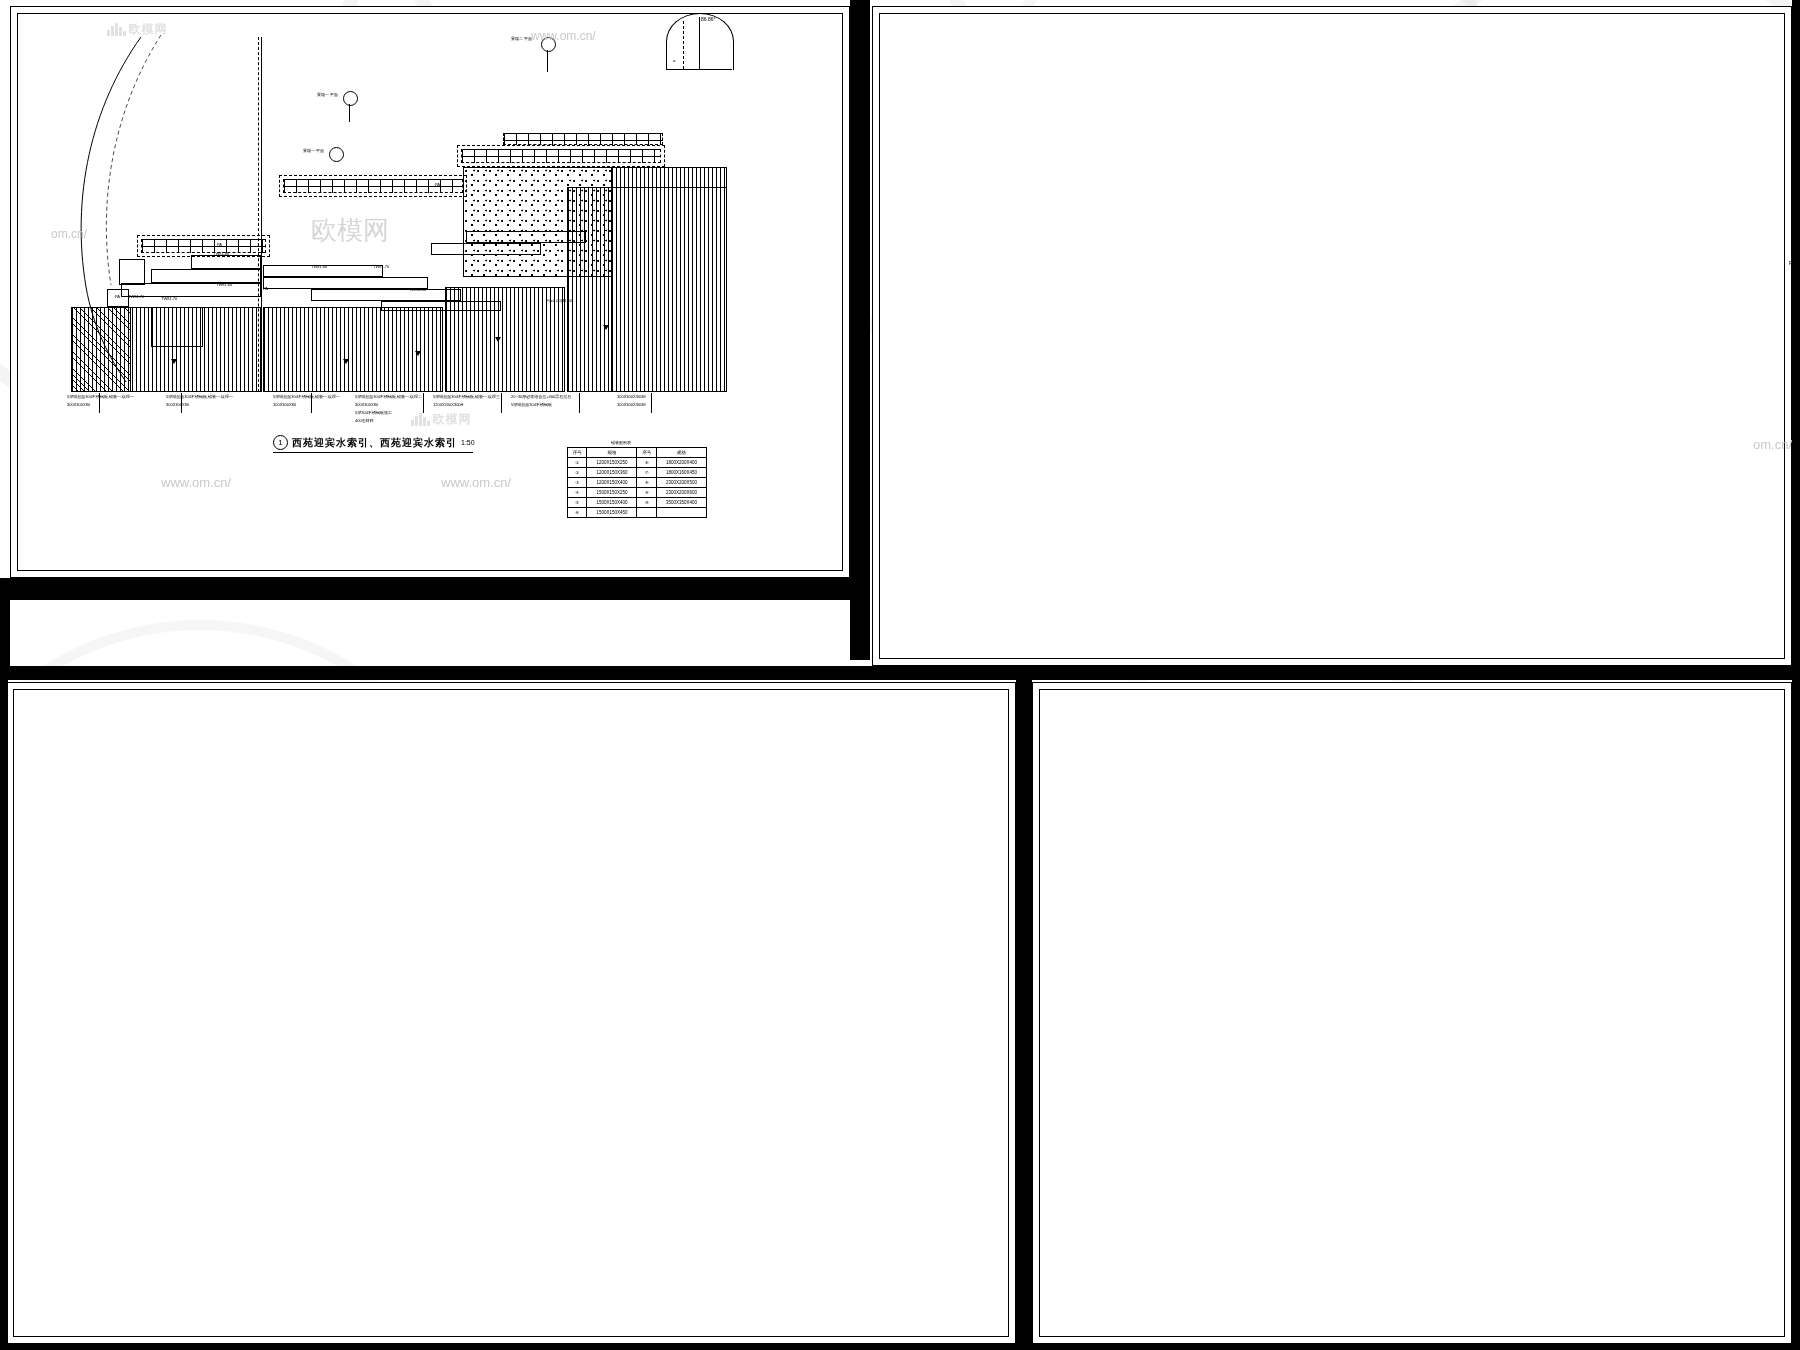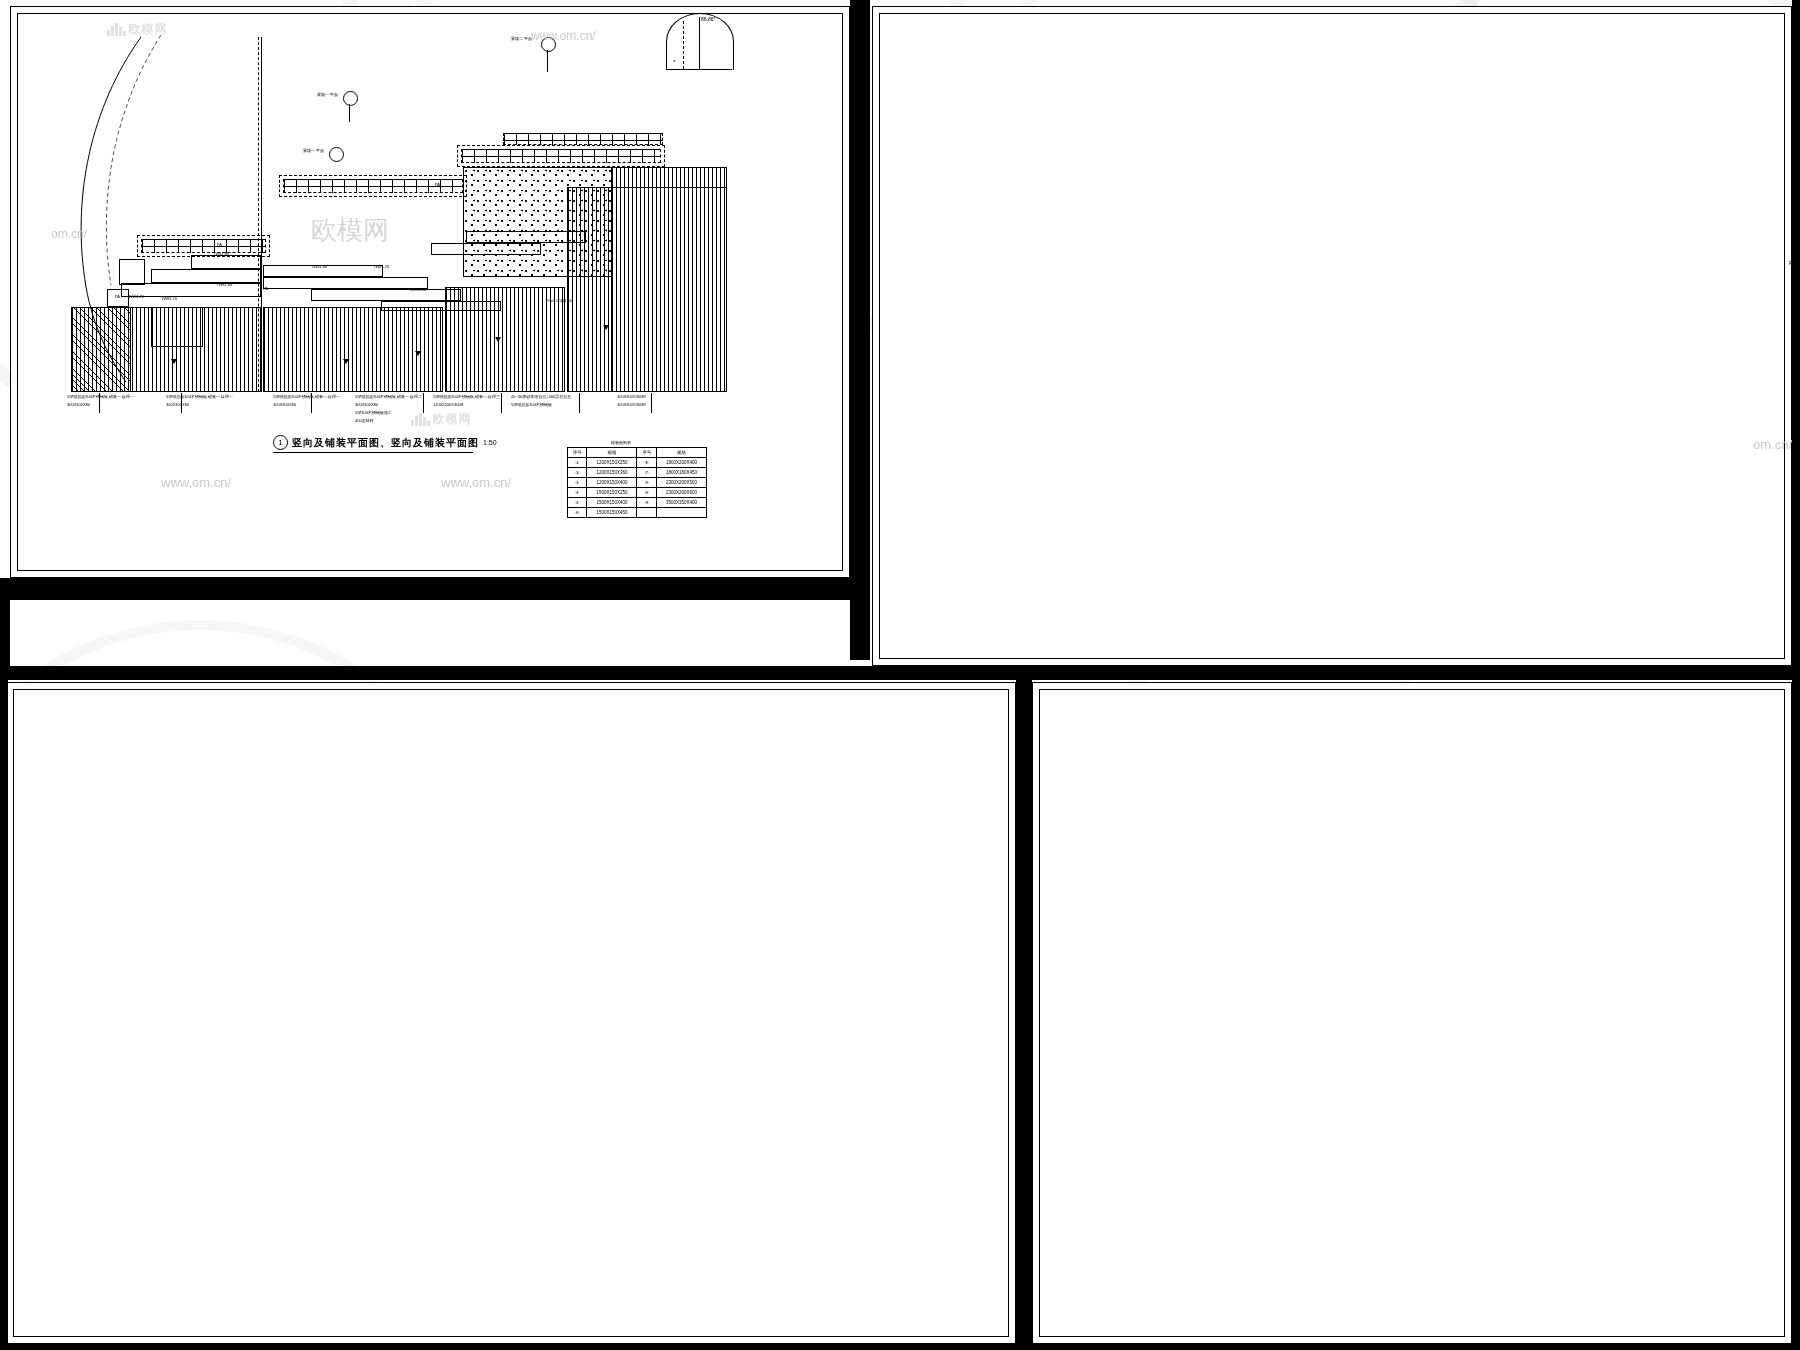--- a/index.html
+++ b/index.html
@@ -170,21 +170,21 @@
     <div class="txt t4" style="left:422px;top:396px;">1200X200X300H</div>
     <div class="txt t4" style="left:500px;top:388px;">20~30厚砂浆结合层+300黑石层石</div>
     <div class="txt t4" style="left:500px;top:396px;">5深啡丝面304不锈钢板</div>
     <div class="txt t4" style="left:606px;top:388px;">300X300X300M</div>
     <div class="txt t4" style="left:606px;top:396px;">300X300X300M</div>
     <div class="txt t4" style="left:344px;top:404px;">5深304不锈钢板做工</div>
     <div class="txt t4" style="left:344px;top:412px;">400石材料</div>
 
     <div class="dtitle" style="left:262px;top:428px;">
       <div class="dnum">1</div>
-      <div class="dname">竖向及铺装平面图、竖向及铺装平面图</div>
+      <div class="dname">西苑迎宾水索引、西苑迎宾水索引</div>
       <div class="dscale">1:50</div>
       <div class="ul" style="width:200px;"></div>
     </div>
 
     <div class="txt t4" style="left:600px;top:434px;">铺装图例表</div>
     <table class="legend" style="left:556px;top:440px;width:140px;">
       <tbody>
           <tr>
         <td>序号</td>
             <td>规格</td>

